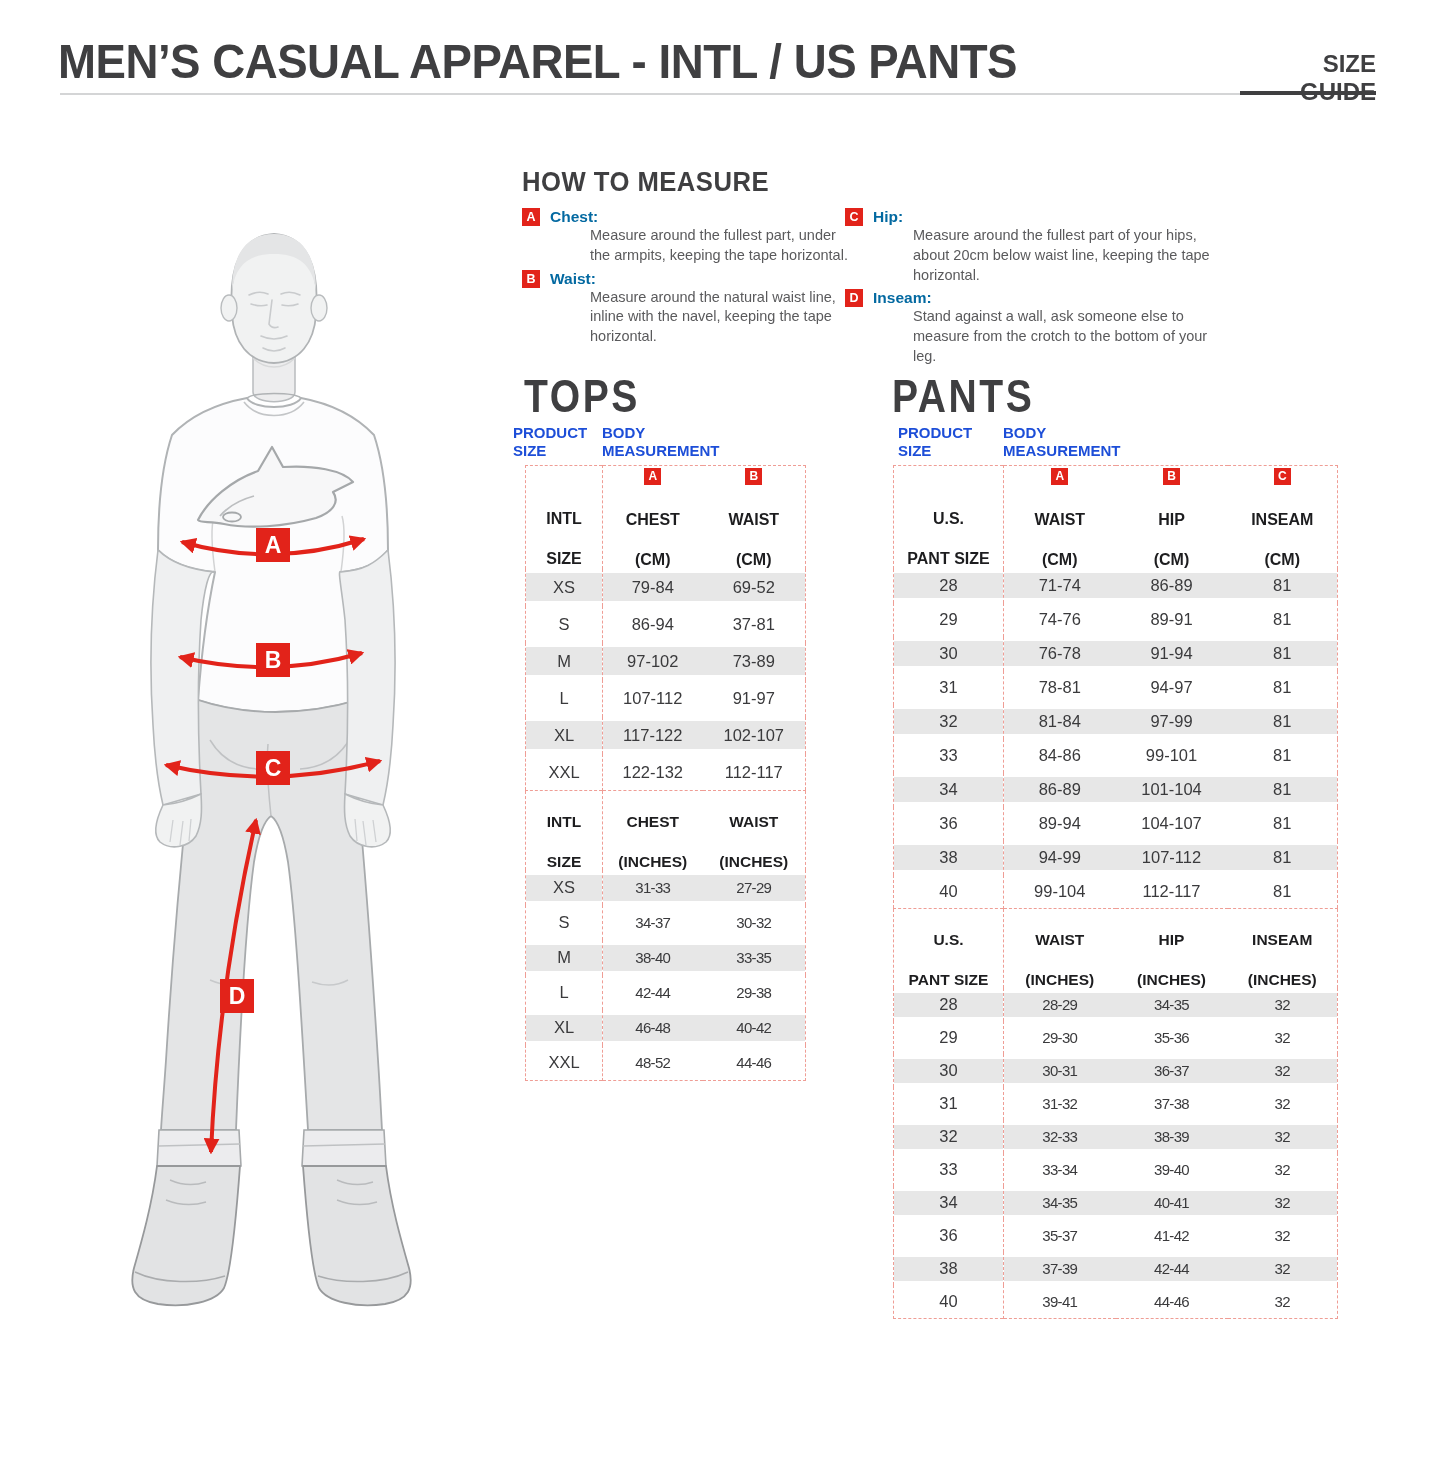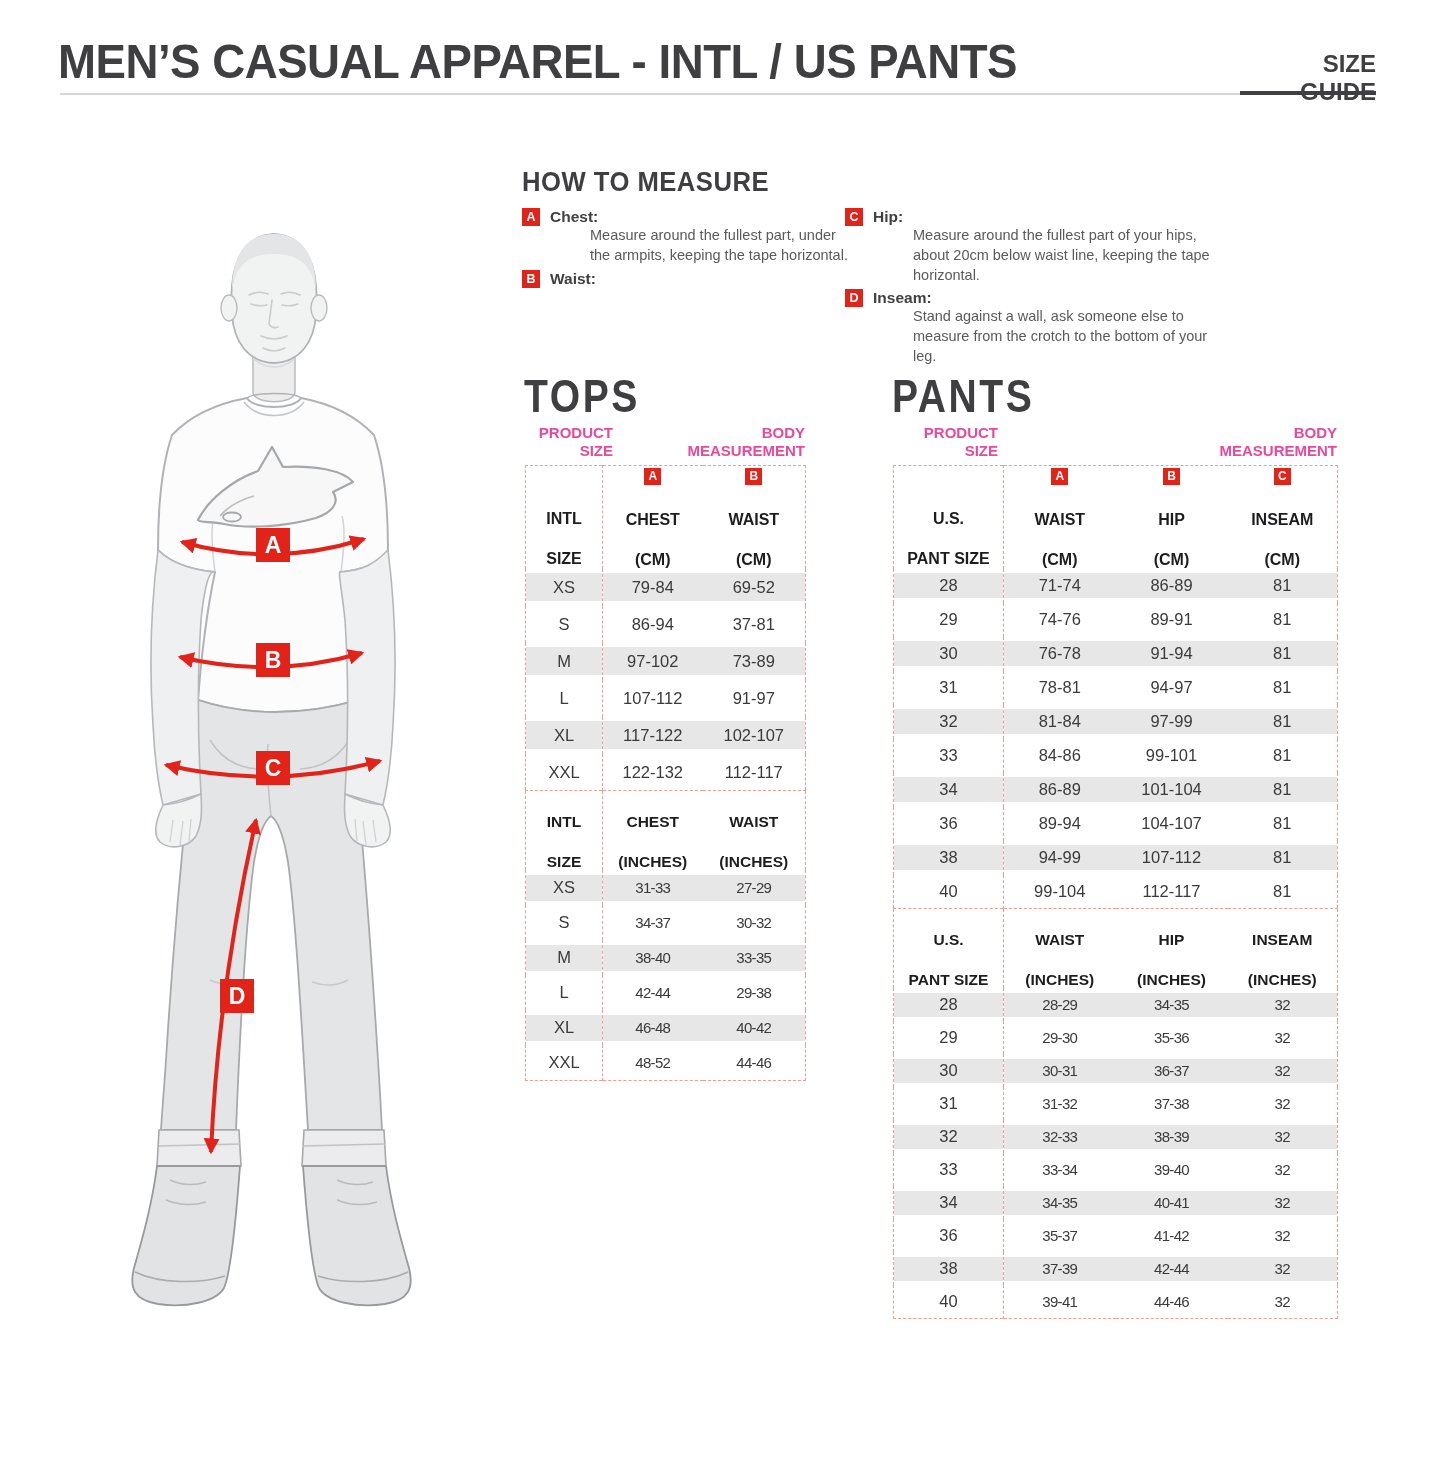--- a/index.html
+++ b/index.html
@@ -16,31 +16,31 @@
 
   
   #howto-title{left:522px;top:167px;font-size:27px;font-weight:bold;color:#3f3f41;
                letter-spacing:.5px;transform:scaleX(.95);transform-origin:left top;white-space:nowrap;}
   .htm-col{top:207px;}
   #htm-col-1{left:522px;width:330px;}
   #htm-col-2{left:845px;width:380px;}
   .htm-item{display:flex;margin-bottom:3px;}
   .htm-badge{flex:0 0 18px;width:18px;height:18px;background:#e2231a;color:#fff;font-weight:bold;
              font-size:12.5px;line-height:18px;text-align:center;margin-right:10px;margin-top:1px;}
-  .htm-label{font-weight:bold;font-size:15.5px;color:#404040;line-height:1.25;}
+  .htm-label{font-weight:bold;font-size:15.5px;color:#0369a1;line-height:1.25;}
   .htm-text{font-size:14.5px;color:#5a5a5c;line-height:1.35;margin-left:40px;}
   #htm-col-1 .htm-text{max-width:292px;}
   #htm-col-2 .htm-text{max-width:345px;}
 
   
   .sec-title{font-size:46px;font-weight:bold;color:#3f3f41;letter-spacing:3px;
              transform:scaleX(.85);transform-origin:left top;white-space:nowrap;}
   #tops-title{left:524px;top:369px;}
   #pants-title{left:892px;top:369px;}
-  .red2l{color:#ec4899;font-weight:bold;font-size:15px;line-height:1.18;text-align:right;}
+  .red2l{color:#1d4ed8;font-weight:bold;font-size:15px;line-height:1.18;text-align:left;}
   .red2l span{display:block;}
   #tops-prod{left:513px;top:424px;width:100px;}
   #tops-body{left:602px;top:424px;width:203px;}
   #pants-prod{left:898px;top:424px;width:100px;}
   #pants-body{left:1003px;top:424px;width:334px;}
 
   
   table.sg{border-collapse:collapse;table-layout:fixed;border:1px dashed #ef9d95;}
   #tops-table{left:525px;top:465px;width:280px;}
   #pants-table{left:893px;top:465px;width:444px;}
@@ -216,20 +216,21 @@
     <div class="htm-badge">A</div>
     <div class="htm-body">
       <div class="htm-label">Chest:</div>
       <div class="htm-text">Measure around the fullest part, under the armpits, keeping the tape horizontal.</div>
     </div>
   </div>
   <div class="htm-item">
     <div class="htm-badge">B</div>
     <div class="htm-body">
       <div class="htm-label">Waist:</div>
+      <div class="htm-text">Measure around the natural waist line, inline with the navel, keeping the tape horizontal.</div>
     </div>
   </div>
 </div>
 
 <div class="abs htm-col" id="htm-col-2">
   <div class="htm-item">
     <div class="htm-badge">C</div>
     <div class="htm-body">
       <div class="htm-label">Hip:</div>
       <div class="htm-text">Measure around the fullest part of your hips, about 20cm below waist line, keeping the tape horizontal.</div>

